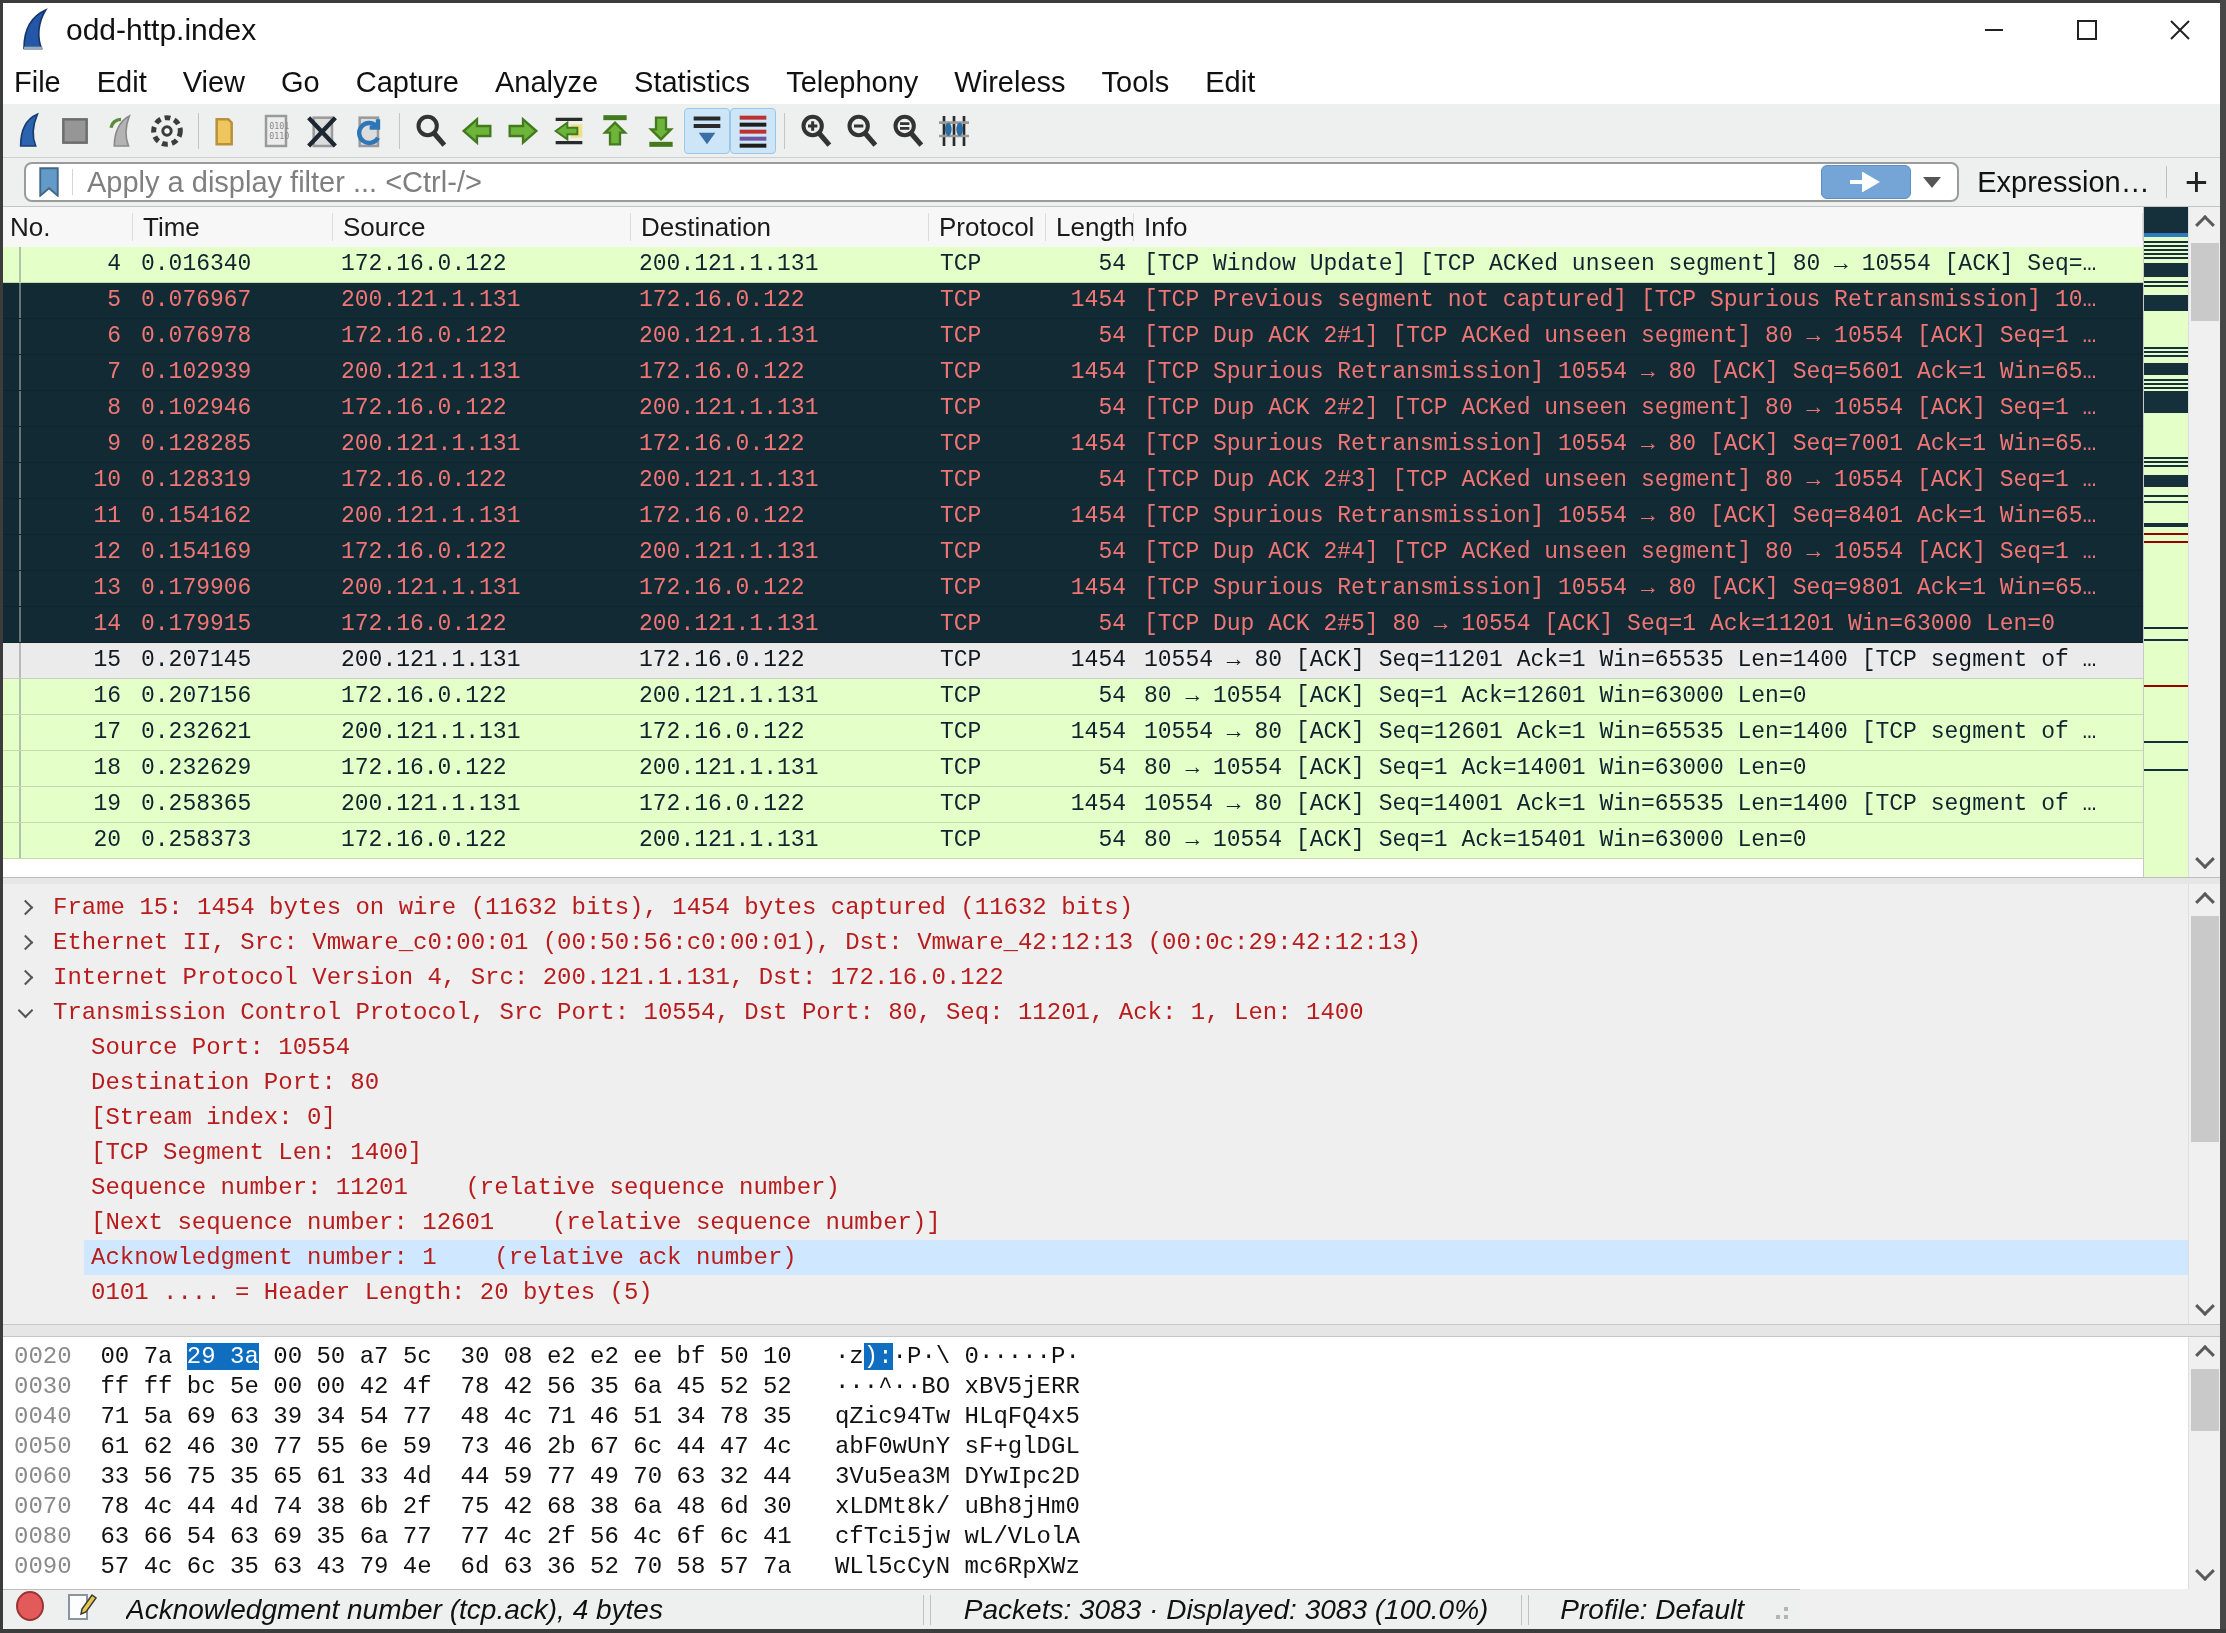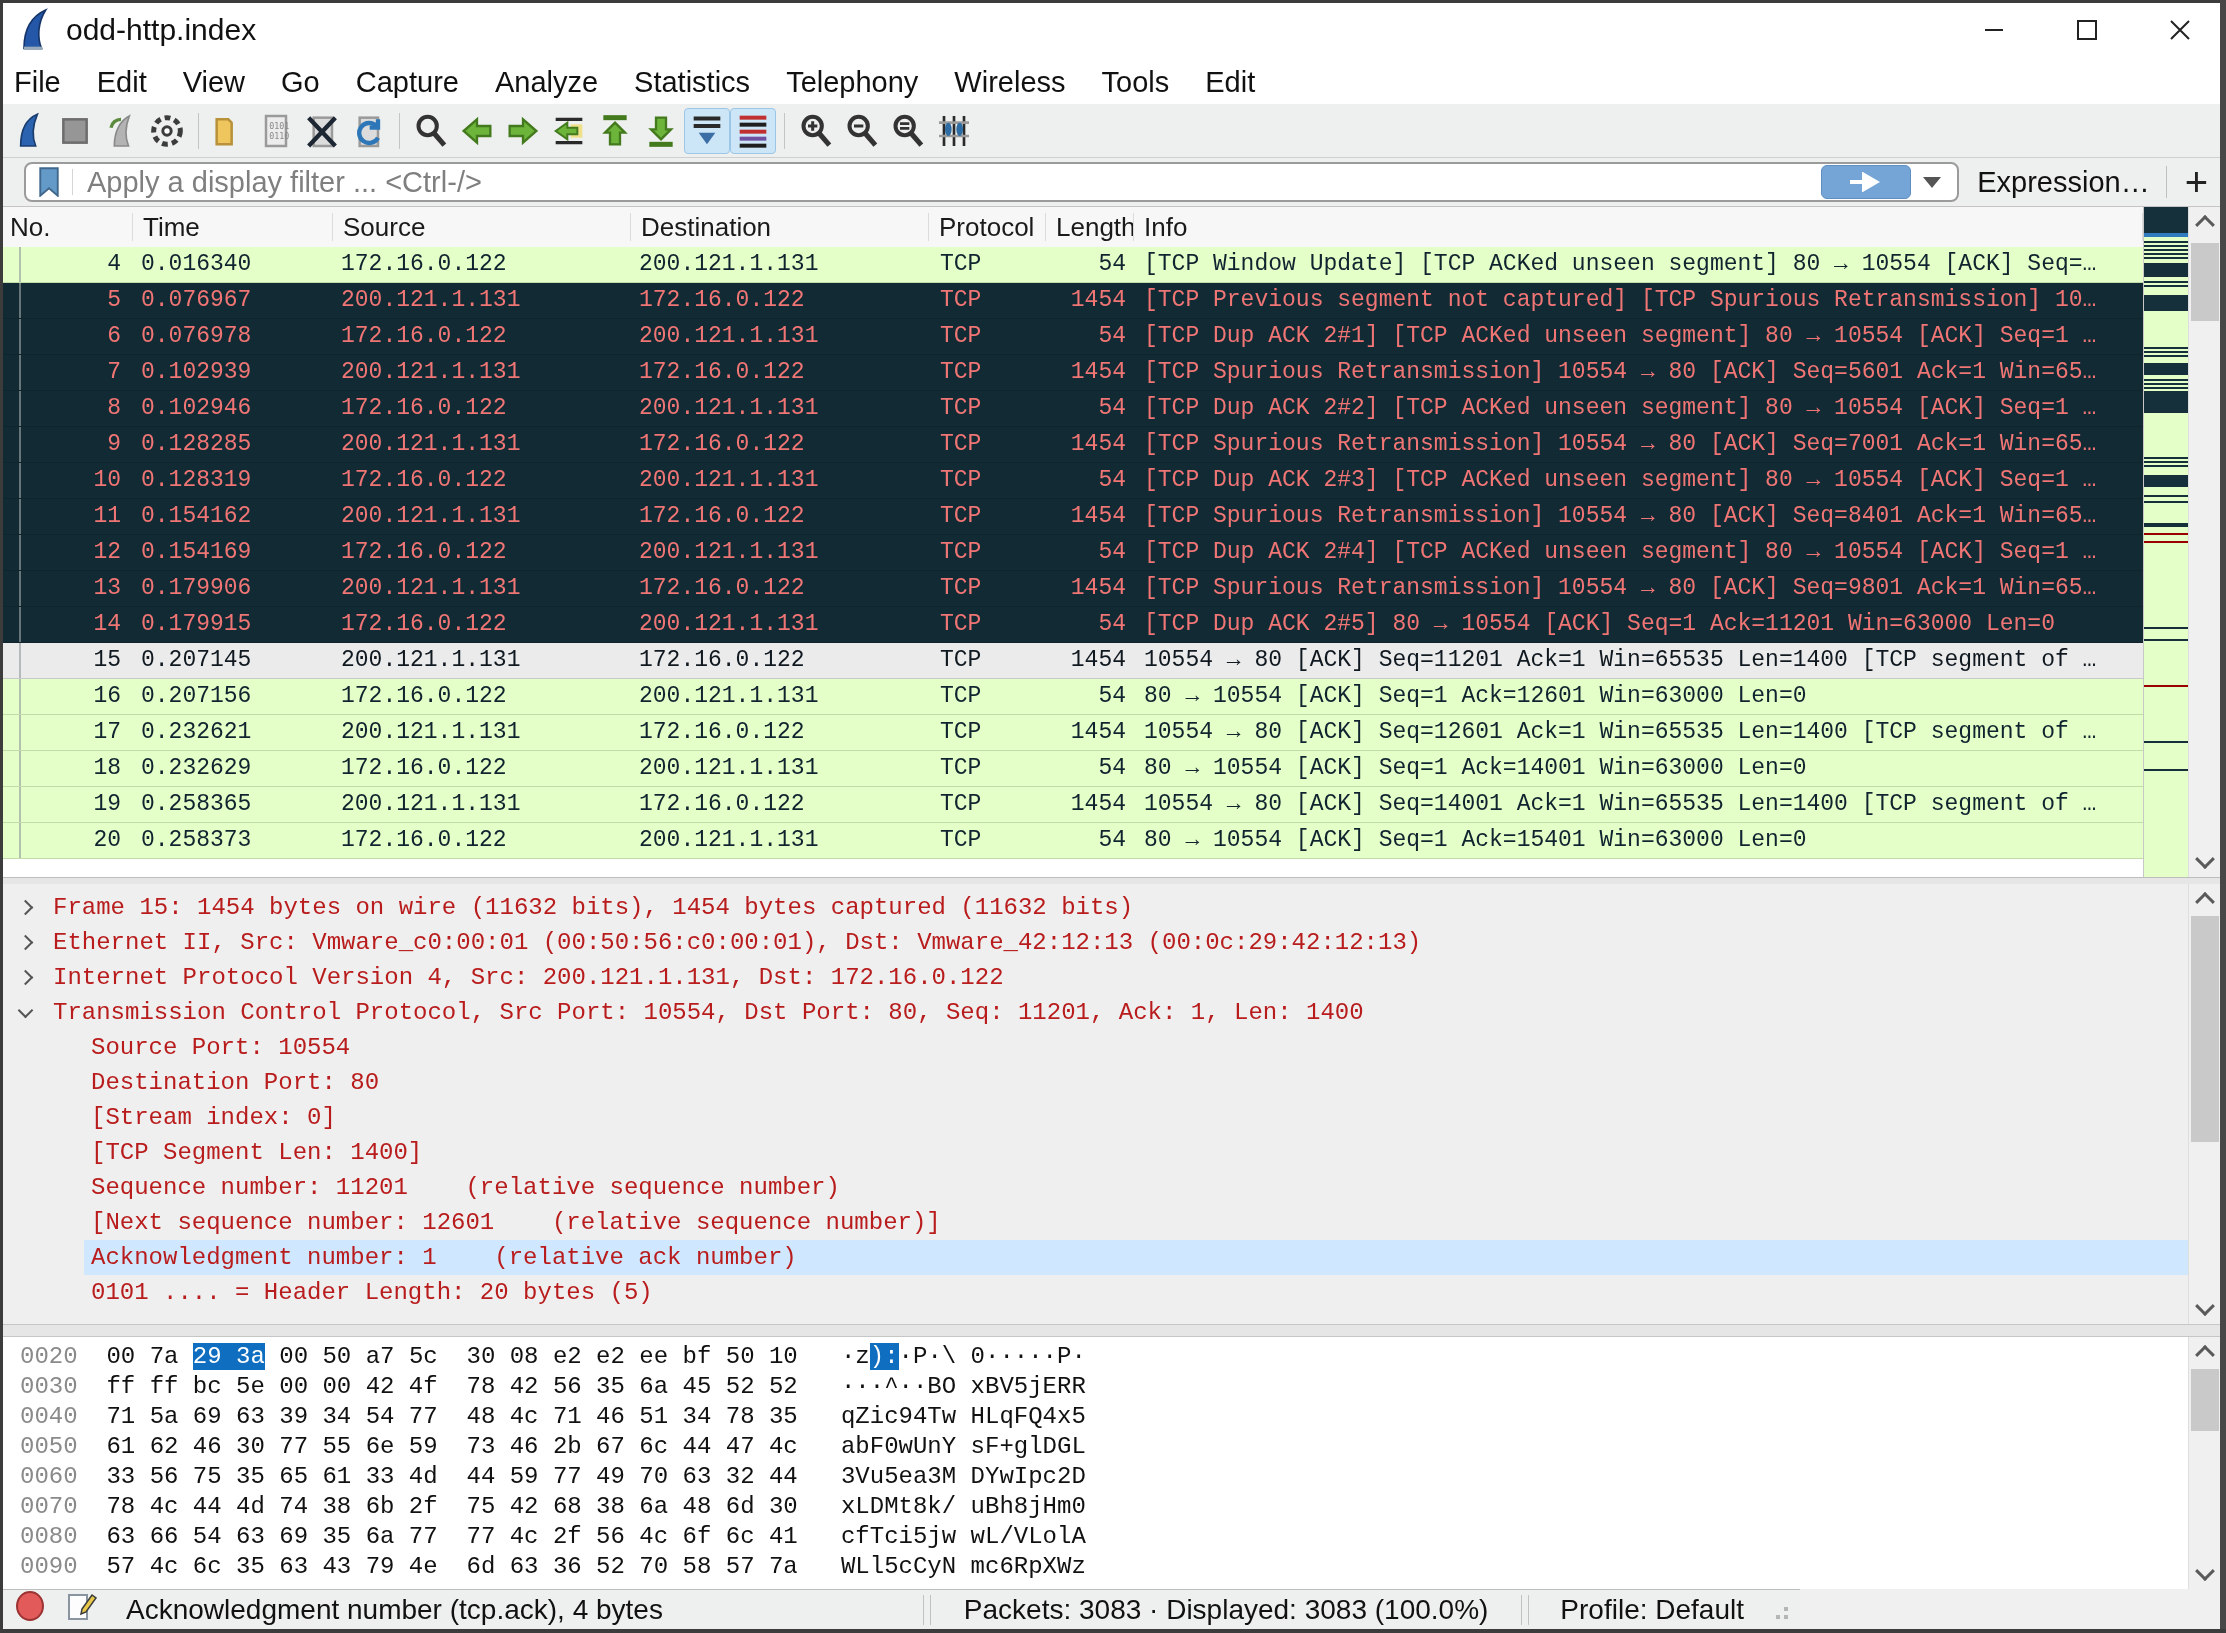--- a/index.html
+++ b/index.html
@@ -96,28 +96,28 @@
   .drow.sel::before{content:"";position:absolute;left:84px;right:0;top:0;bottom:0;background:#cfe8ff;}
   .dchev{position:absolute;left:20px;top:12px;width:9px;height:9px;border-right:2.5px solid #555;border-bottom:2.5px solid #555;}
   .dchev.right{transform:rotate(-45deg);}
   .dchev.downv{transform:rotate(45deg);top:10px;}
   .dscroll{left:2188px;top:0;height:440px;}
 
   
   .hexpane{position:absolute;top:1337px;left:0;width:2226px;height:252px;background:#ffffff;overflow:hidden;}
   .hrows{position:absolute;top:5px;left:0;width:2188px;}
   .hrow{height:30px;line-height:30px;font-family:"Liberation Mono","DejaVu Sans Mono",monospace;
-    font-size:24px;white-space:pre;padding-left:20px;color:#111;}
+    font-size:24px;white-space:pre;padding-left:14px;color:#111;}
   .hoff{color:#8a8a8a;}
   .hsel{background:#0f6ec0;color:#fff;}
   .hscroll{left:2188px;top:0;height:252px;}
 
   
   .statusbar{position:absolute;top:1589px;left:0;width:1800px;height:40px;background:#eef0ef;
-    border-top:1px solid #bdbdbd;display:flex;align-items:center;font-size:28px;box-sizing:border-box;}
+    border-top:1px solid #bdbdbd;display:flex;align-items:center;font-size:28px;box-sizing:border-box;font-style:italic;}
   .expert-dot{margin-left:14px;}
   .note-icon{margin-left:18px;}
   .field-info{margin-left:28px;flex:1;white-space:nowrap;overflow:hidden;}
   .ssep{width:1px;height:30px;background:#c2c2c2;margin:0 3px;}
   .packets-info{margin:0 30px;white-space:nowrap;}
   .profile-info{margin:0 24px 0 28px;white-space:nowrap;}
   .grip{width:22px;height:22px;margin-right:10px;position:relative;}
   .grip i{position:absolute;width:4px;height:4px;background:#b5b5b5;}
 </style>
 </head>

